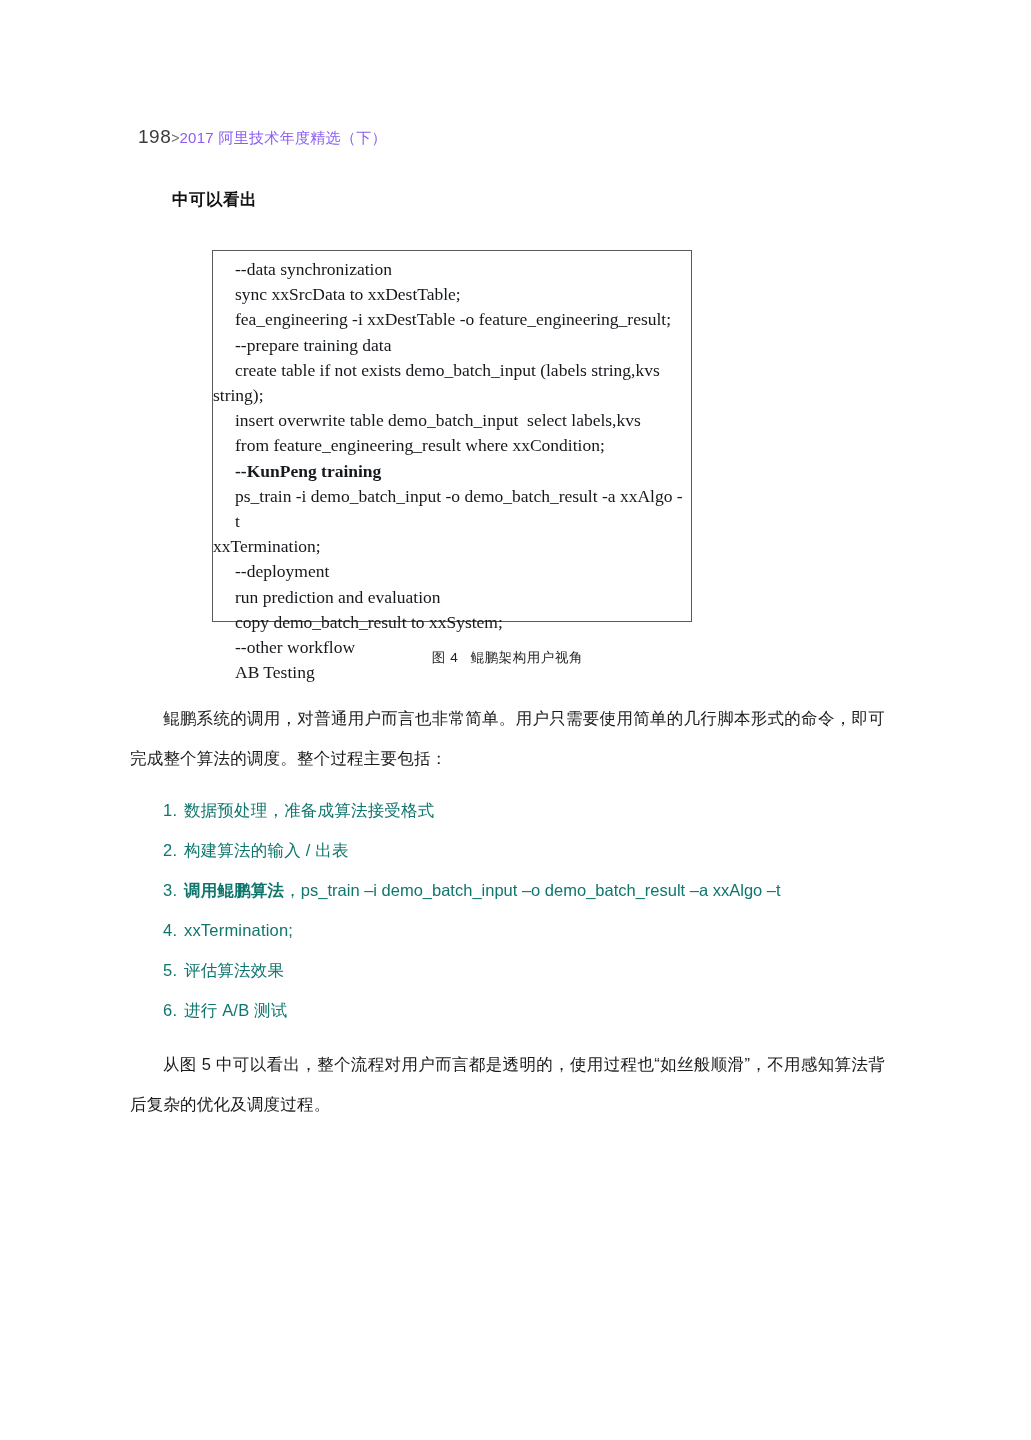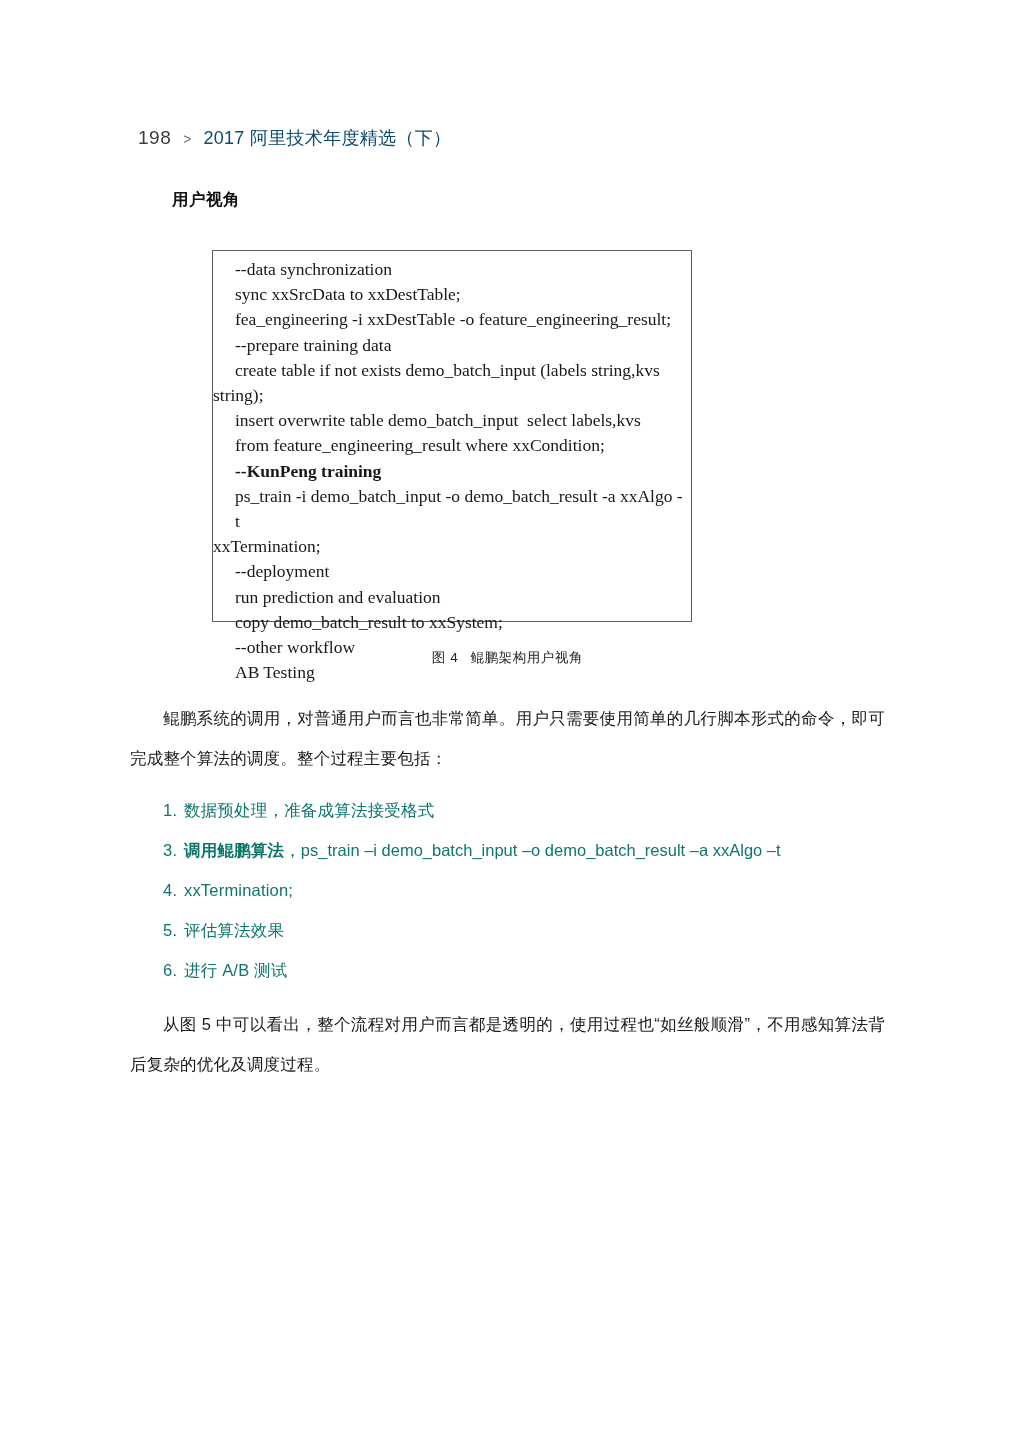--- a/index.html
+++ b/index.html
@@ -21,35 +21,34 @@
     background: #ffffff;
   }
 
   
   .running-head {
     position: absolute;
     left: 138px;
     top: 126px;
     display: flex;
     align-items: baseline;
-    gap: 12px;
     color: #3b3b3b;
   }
   .rh-pagenum {
     font-size: 19px;
     letter-spacing: 0.5px;
     color: #3b3b3b;
   }
   .rh-sep {
     font-size: 14px;
     color: #6d6d6d;
   }
   .rh-title {
-    font-size: 18px;
-    color: #0c4a6e;
+    font-size: 15px;
+    color: #8b5cf6;
     letter-spacing: 0.3px;
   }
 
   
   .section-heading {
     position: absolute;
     left: 172px;
     top: 189px;
     font-size: 16.5px;
     font-weight: bold;
@@ -159,34 +158,35 @@
 <body>
 
 <div class="page">
 
   <div class="running-head">
     <span class="rh-pagenum">198</span>
     <span class="rh-sep">&gt;</span>
     <span class="rh-title">2017 阿里技术年度精选（下）</span>
   </div>
 
-  <div class="section-heading">用户视角</div>
+  <div class="section-heading">中可以看出</div>
 
   <div class="figure-box">
     <div class="code-block"><div class="code-line">--data synchronization</div><div class="code-line">sync xxSrcData to xxDestTable;</div><div class="code-line">fea_engineering -i xxDestTable -o feature_engineering_result;</div><div class="code-line">--prepare training data</div><div class="code-line">create table if not exists demo_batch_input (labels string,kvs</div><div class="code-line nohang">string);</div><div class="code-line">insert overwrite table demo_batch_input  select labels,kvs</div><div class="code-line">from feature_engineering_result where xxCondition;</div><div class="code-line bold">--KunPeng training</div><div class="code-line">ps_train -i demo_batch_input -o demo_batch_result -a xxAlgo -t</div><div class="code-line nohang">xxTermination;</div><div class="code-line">--deployment</div><div class="code-line">run prediction and evaluation</div><div class="code-line">copy demo_batch_result to xxSystem;</div><div class="code-line">--other workflow</div><div class="code-line">AB Testing</div></div>
   </div>
 
   <div class="figure-caption">
     <span>图 4</span><span class="cap-gap"></span><span>鲲鹏架构用户视角</span>
   </div>
 
   <div class="body">
     <p class="para indent">鲲鹏系统的调用，对普通用户而言也非常简单。用户只需要使用简单的几行脚本形式的命令，即可完成整个算法的调度。整个过程主要包括：</p>
     <ol class="steps">
         <li><span class="num">1.</span><span> 数据预处理，准备成算法接受格式</span></li>
+        <li><span class="num">2.</span><span> 构建算法的输入 / 出表</span></li>
         <li><span class="num">3.</span><b> 调用鲲鹏算法</b><span>，</span><span class="mono">ps_train –i demo_batch_input –o demo_batch_result –a xxAlgo –t</span></li>
         <li><span class="num">4.</span><span> xxTermination;</span></li>
         <li><span class="num">5.</span><span> 评估算法效果</span></li>
         <li><span class="num">6.</span><span> 进行 A/B 测试</span></li>
       </ol>
     <p class="closing">从图 5 中可以看出，整个流程对用户而言都是透明的，使用过程也“如丝般顺滑”，不用感知算法背后复杂的优化及调度过程。</p>
   </div>
 
 </div>
 

